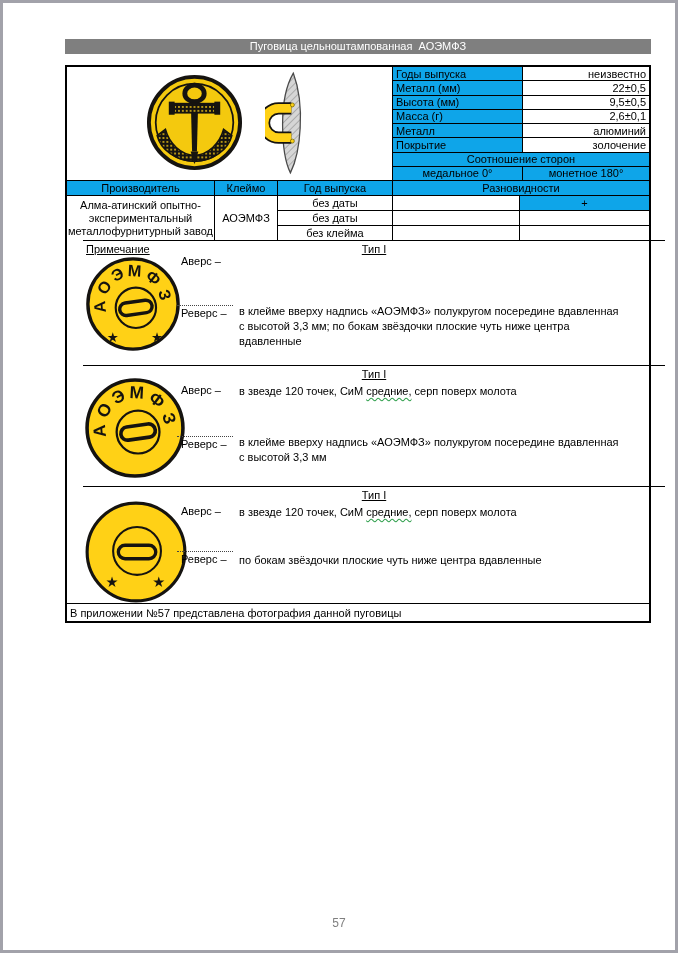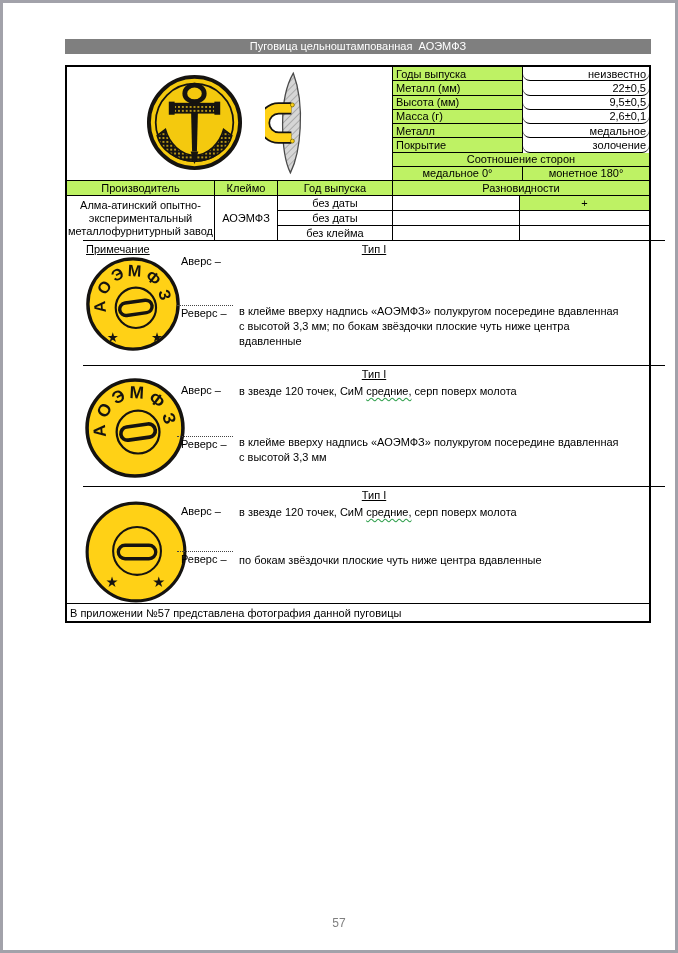--- a/index.html
+++ b/index.html
@@ -6,25 +6,25 @@
   html,body { width:678px; height:953px; }
   body { font-family:"Liberation Sans", sans-serif; background:#e8e8e8; }
   .sheet { position:relative; width:678px; height:953px; background:#fff;
            border:3px solid #a2a2aa; overflow:hidden; }
   .titlebar { position:absolute; left:62px; top:36px; width:586px; height:15px;
               background:#7f7f7f; color:#fff; font-size:11px; line-height:15px;
               text-align:center; white-space:pre; }
   .doc { position:absolute; left:62px; top:62px; width:586px; height:558px;
          border:2px solid #000; font-size:11px; color:#000; }
   .cell { display:flex; align-items:center; overflow:hidden; }
-  .gray { background:#bef264; }
+  .gray { background:#0ea5e9; }
   .bb { border-bottom:1px solid #000; }
   .br { border-right:1px solid #000; }
   .ctr { justify-content:center; text-align:center; }
-  .rt  { justify-content:flex-end; padding-right:3px;border-radius:7px; }
+  .rt  { justify-content:flex-end; padding-right:3px; }
   .lf  { padding-left:3px; }
 
   .img-cell { position:absolute; left:0; top:0; width:326px; height:114px;
               border-right:1px solid #000; border-bottom:1px solid #000; }
   .obverse-svg { position:absolute; left:79px; top:7px; width:97px; height:97px; }
   .side-svg    { position:absolute; left:198px; top:4px; width:43px; height:104px; }
 
   .spec { position:absolute; left:326px; top:0; width:256px; height:114px;
           display:grid; grid-template-columns:130px 1fr;
           grid-template-rows:repeat(8, 1fr); }
@@ -101,21 +101,21 @@
     <div class="spec">
       <div class="cell gray bb br lf">Годы выпуска</div>
       <div class="cell bb rt">неизвестно</div>
       <div class="cell gray bb br lf">Металл (мм)</div>
       <div class="cell bb rt">22±0,5</div>
       <div class="cell gray bb br lf">Высота (мм)</div>
       <div class="cell bb rt">9,5±0,5</div>
       <div class="cell gray bb br lf">Масса (г)</div>
       <div class="cell bb rt">2,6±0,1</div>
       <div class="cell gray bb br lf">Металл</div>
-      <div class="cell bb rt">медальное</div>
+      <div class="cell bb rt">алюминий</div>
       <div class="cell gray bb br lf">Покрытие</div>
       <div class="cell bb rt">золочение</div>
       <div class="cell gray bb ctr" style="grid-column:1/3">Соотношение сторон</div>
       <div class="cell gray bb br ctr">медальное 0°</div>
       <div class="cell gray bb ctr">монетное 180°</div>
     </div>
 
     <div class="producer">
       <div class="cell gray bb br ctr">Производитель</div>
       <div class="cell gray bb br ctr">Клеймо</div>

